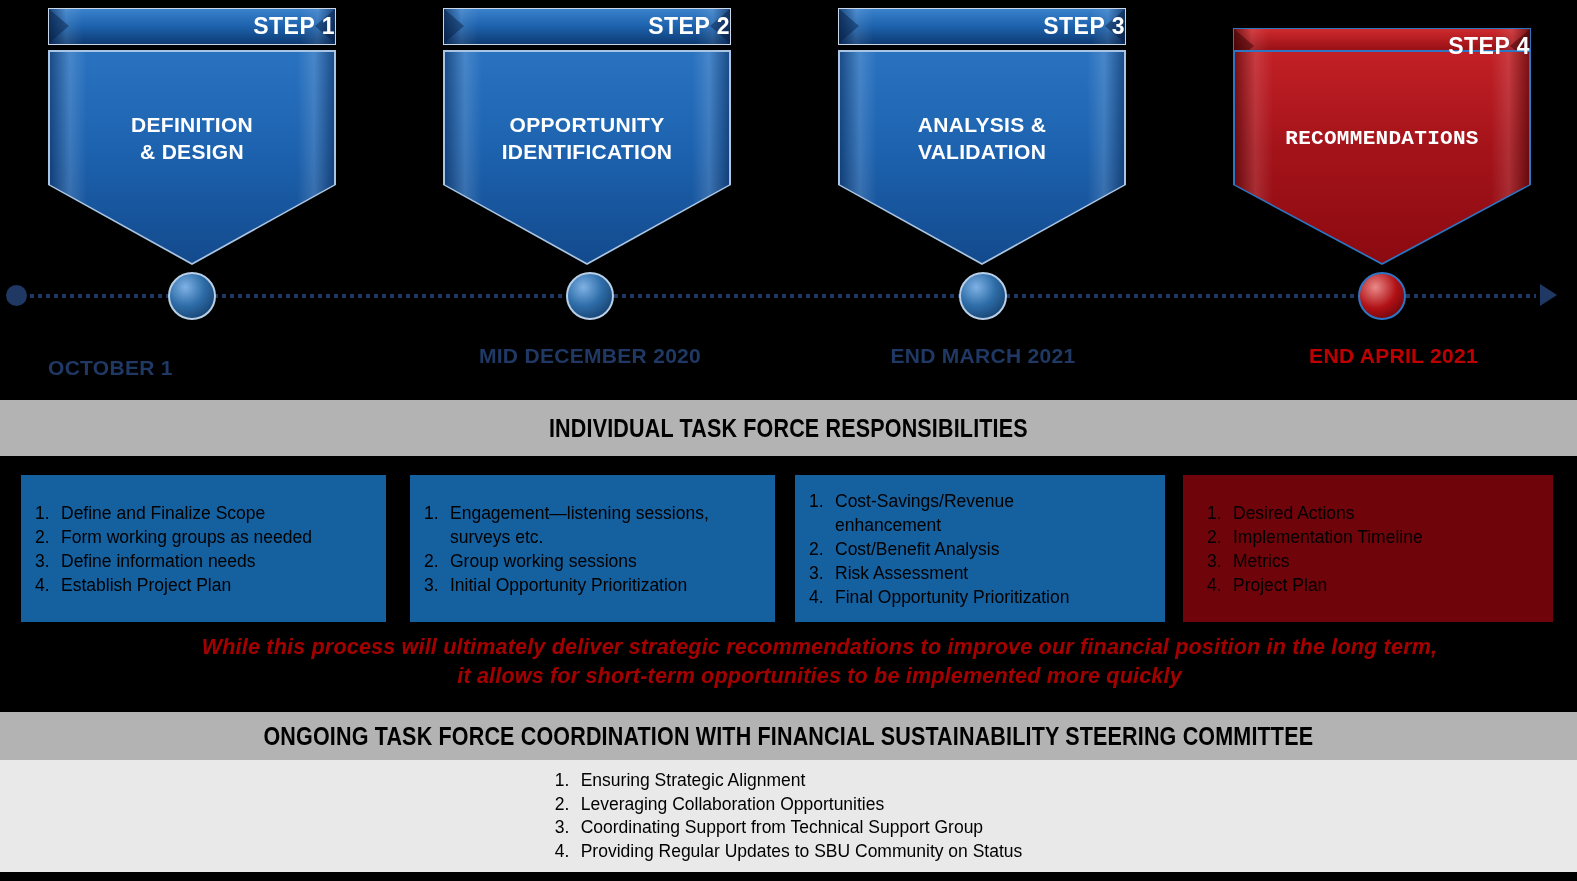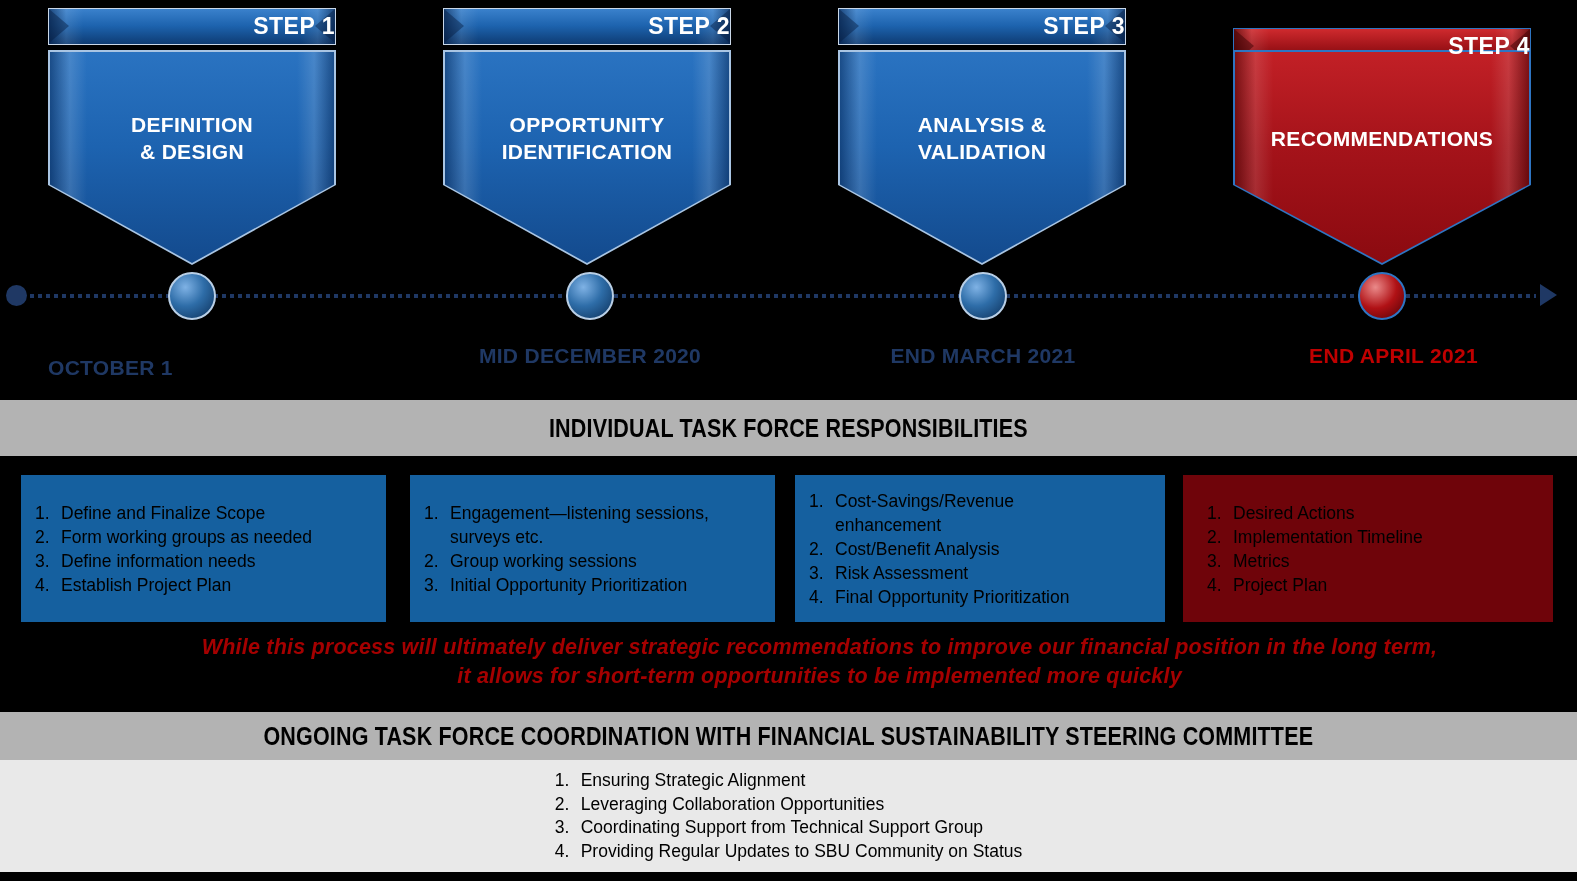--- a/index.html
+++ b/index.html
@@ -45,21 +45,21 @@
     clip-path:polygon(0 0, 100% 0, 100% 62.8%, 50% 100%, 0 62.8%);
     background:#a9c5e3;
   }
   .pent .fill {
     position:absolute; inset:2px;
     clip-path:polygon(0 0, 100% 0, 100% 62.8%, 50% 100%, 0 62.8%);
     background:
       linear-gradient(90deg, rgba(5,25,60,.42) 0%, rgba(255,255,255,.14) 7%, rgba(255,255,255,0) 13% 87%, rgba(255,255,255,.14) 93%, rgba(5,25,60,.42) 100%),
       linear-gradient(180deg, #2a73c1 0%, #1d63b0 45%, #134a8d 100%);
   }
-  .s4 .pent { background:#2e75c3; }
+  .s4 .pent { background:#2e75c3;font-family:Liberation Mono, monospace; }
   .s4 .pent .fill {
     background:
       linear-gradient(90deg, rgba(40,0,0,.45) 0%, rgba(255,255,255,.12) 7%, rgba(255,255,255,0) 13% 87%, rgba(255,255,255,.12) 93%, rgba(40,0,0,.45) 100%),
       linear-gradient(180deg, #c22026 0%, #a5131a 45%, #8b0a10 100%);
   }
   .pent .title {
     position:absolute; left:0; right:0; top:48px; height:80px;
     display:flex; flex-direction:column; align-items:center; justify-content:center;
     color:#fff; font-weight:bold; font-size:21px; line-height:27px; text-align:center;
     z-index:2; letter-spacing:.3px;

